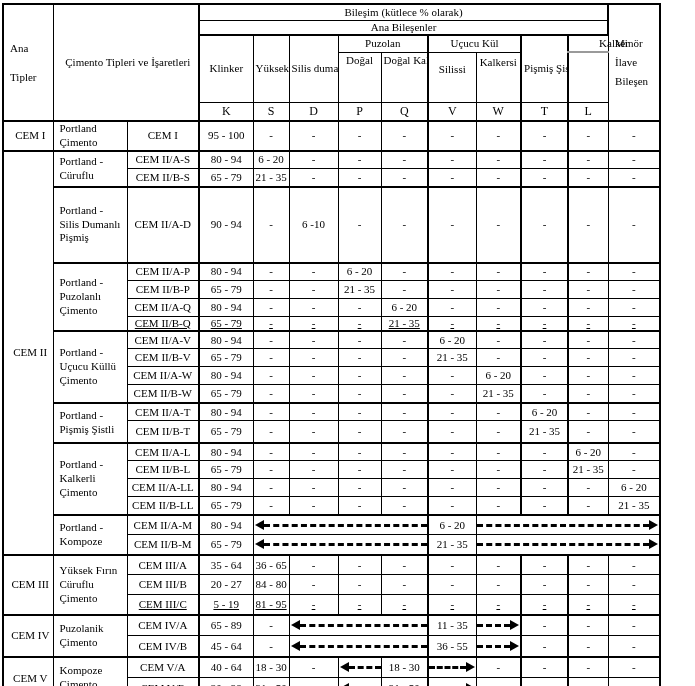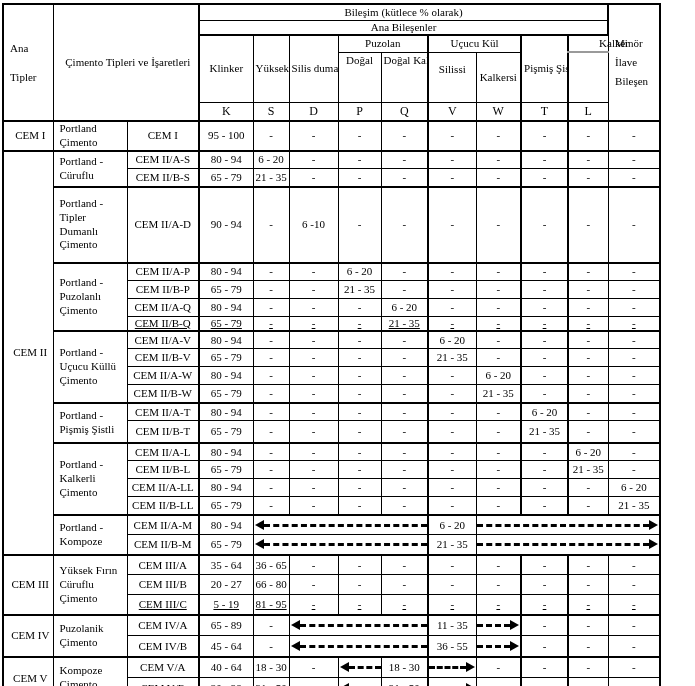--- a/index.html
+++ b/index.html
@@ -143,21 +143,21 @@
   <tr style="height:50px">
     <td class="hdwrap" style="vertical-align:top;padding-top:1px">
       <span>Doğal</span>
     </td>
     <td class="hdwrap" style="vertical-align:top;padding-top:1px">
       <span>Doğal Kalsine Edilmiş</span>
     </td>
     <td class="tk-l hdwrap" style="vertical-align:top;padding-top:10px">
       <span>Silissi</span>
     </td>
-    <td class="hdwrap" style="vertical-align:top;padding-top:18px">
+    <td class="hdwrap" style="vertical-align:top;padding-top:3px">
       <span>Kalkersi</span>
     </td>
     <td class="tk-l"></td>
     <td class="tk-r"></td>
   </tr>
 
   <tr style="height:19px">
     <td class="tk-l tk-b sym">K</td>
     <td class="tk-b sym">S</td>
     <td class="tk-b sym">D</td>
@@ -217,21 +217,21 @@
           <td class=""><span>-</span></td>
           <td class="tk-l "><span>-</span></td>
           <td class=""><span>-</span></td>
           <td class="tk-l "><span>-</span></td>
           <td class="tk-l "><span>-</span></td>
           <td class=""><span>-</span></td>
           <td class="tk-l tk-r"></td>
         </tr>
         <tr style="height: 76px;">
           <td rowspan="1" class="tk-t">
-            <span class="lft hdwrap" style="display: block;">Portland - Tipler Dumanlı Çimento</span>
+            <span class="lft hdwrap" style="display: block;">Portland - Silis Dumanlı Pişmiş</span>
           </td>
           <td class="lft tk-t"><span>CEM II/A-D</span></td>
           <td class="tk-l  tk-t"><span>90 - 94</span></td>
           <td class=" tk-t"><span>-</span></td>
           <td class=" tk-t"><span>6 -10</span></td>
           <td class=" tk-t"><span>-</span></td>
           <td class=" tk-t"><span>-</span></td>
           <td class="tk-l  tk-t"><span>-</span></td>
           <td class=" tk-t"><span>-</span></td>
           <td class="tk-l  tk-t"><span>-</span></td>
@@ -500,21 +500,21 @@
           <td class="tk-l  tk-t"><span>-</span></td>
           <td class=" tk-t"><span>-</span></td>
           <td class="tk-l  tk-t"><span>-</span></td>
           <td class="tk-l  tk-t"><span>-</span></td>
           <td class=" tk-t"><span>-</span></td>
           <td class="tk-l tk-r tk-t"></td>
         </tr>
         <tr style="height: 20px;">
           <td class="lft"><span>CEM III/B</span></td>
           <td class="tk-l "><span>20 - 27</span></td>
-          <td class=""><span>66 - 80</span></td>
+          <td class=""><span>84 - 80</span></td>
           <td class=""><span>-</span></td>
           <td class=""><span>-</span></td>
           <td class=""><span>-</span></td>
           <td class="tk-l "><span>-</span></td>
           <td class=""><span>-</span></td>
           <td class="tk-l "><span>-</span></td>
           <td class="tk-l "><span>-</span></td>
           <td class=""><span>-</span></td>
           <td class="tk-l tk-r"></td>
         </tr>

